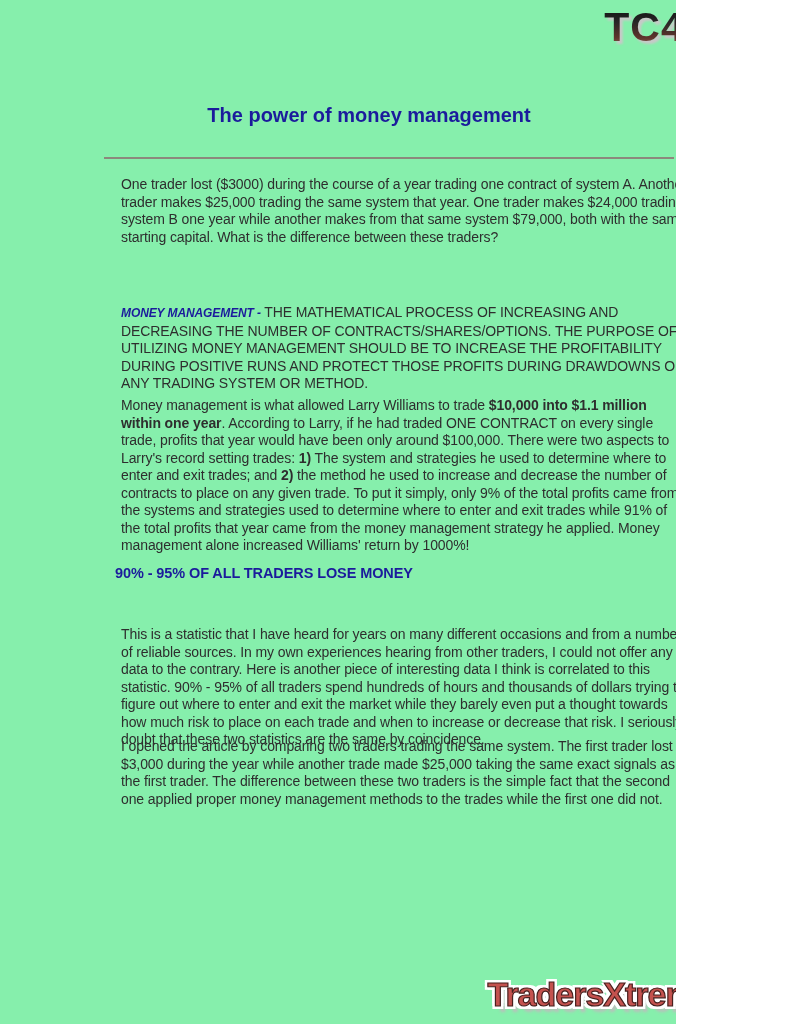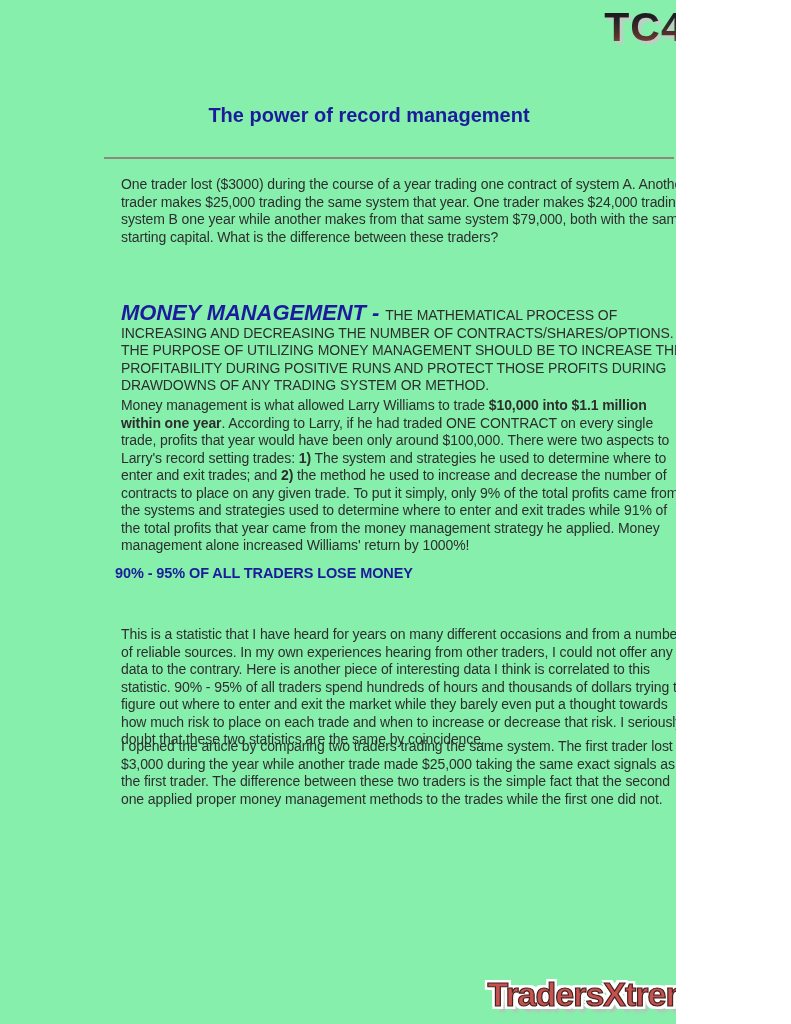--- a/index.html
+++ b/index.html
@@ -63,21 +63,21 @@
   .intro   { top: 170px; }
   .def     { top: 298px; }
   .larry   { top: 391px; }
   .stats   { top: 620px; }
   .closing { top: 732px; }
 
   .def-lead {
     color: #1b1b9c;
     font-weight: bold;
     font-style: italic;
-    font-size: 22px;
+    font-size: 12px;
     line-height: 17.5px;
   }
   .b { font-weight: bold; }
 
   .subhead {
     position: absolute;
     top: 565px;
     left: 115px;
     margin: 0;
     font-size: 14.5px;
@@ -142,21 +142,21 @@
        5px  6px 3px #bdbdbd;
   }
 </style>
 </head>
 <body>
 
 <div class="page">
 
   <div class="tc4s-logo">TC4S.net</div>
 
-  <h1 class="title">The power of record management</h1>
+  <h1 class="title">The power of money management</h1>
 
   <div class="rule"></div>
 
   <p class="para intro">One trader lost ($3000) during the course of a year trading one contract of system A. Another trader makes $25,000 trading the same system that year. One trader makes $24,000 trading system B one year while another makes from that same system $79,000, both with the same starting capital. What is the difference between these traders?</p>
 
   <p class="para def"><span class="def-lead">MONEY MANAGEMENT - </span><span>THE MATHEMATICAL PROCESS OF INCREASING AND DECREASING THE NUMBER OF CONTRACTS/SHARES/OPTIONS. THE PURPOSE OF UTILIZING MONEY MANAGEMENT SHOULD BE TO INCREASE THE PROFITABILITY DURING POSITIVE RUNS AND PROTECT THOSE PROFITS DURING DRAWDOWNS OF ANY TRADING SYSTEM OR METHOD.</span></p>
 
   <p class="para larry"><span>Money management is what allowed Larry Williams to trade </span><span class="b">$10,000 into $1.1 million within one year</span><span>. According to Larry, if he had traded ONE CONTRACT on every single trade, profits that year would have been only around $100,000. There were two aspects to Larry's record setting trades: </span><span class="b">1)</span><span> The system and strategies he used to determine where to enter and exit trades; and </span><span class="b">2)</span><span> the method he used to increase and decrease the number of contracts to place on any given trade. To put it simply, only 9% of the total profits came from the systems and strategies used to determine where to enter and exit trades while 91% of the total profits that year came from the money management strategy he applied. Money management alone increased Williams' return by 1000%!</span></p>
 
 

